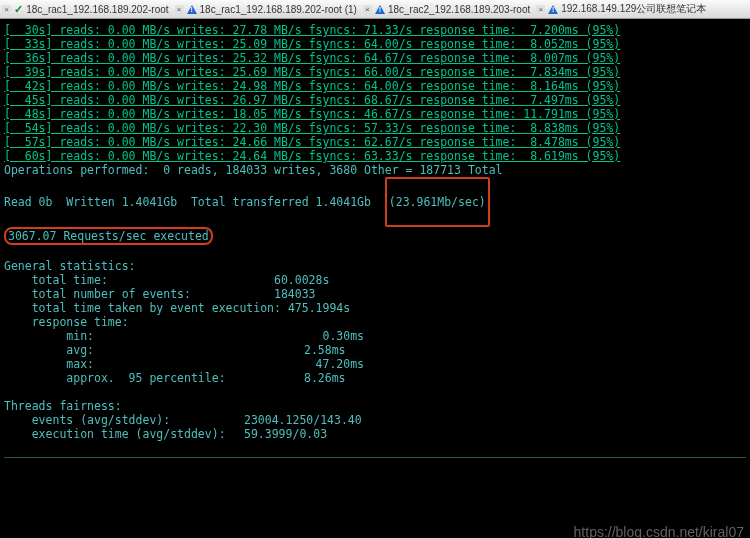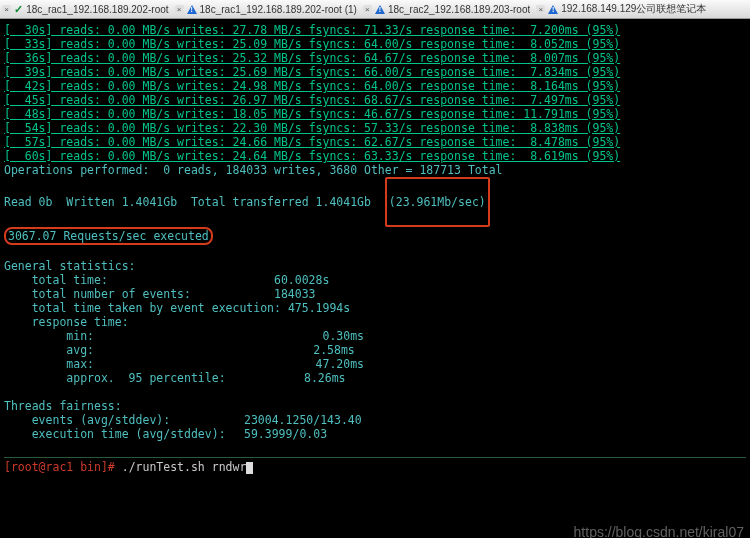--- a/index.html
+++ b/index.html
@@ -154,27 +154,26 @@
   <div class="line"><span class="cyan">Read 0b  Written 1.4041Gb  Total transferred 1.4041Gb  </span><span class="highlight-throughput">(23.961Mb/sec)</span></div>
   <div class="line"><span class="highlight-reqs">3067.07 Requests/sec executed</span></div>
   <div class="line">&nbsp;</div>
 
   <div class="line cyan">General statistics:</div>
   <div class="line cyan"><span class="pad" style="width:270px">    total time:</span><span>60.0028s</span></div>
   <div class="line cyan"><span class="pad" style="width:270px">    total number of events:</span><span>184033</span></div>
   <div class="line cyan"><span>    total time taken by event execution: </span><span>475.1994s</span></div>
   <div class="line cyan">    response time:</div>
   <div class="line cyan"><span class="pad" style="width:300px">         min:</span><span class="pad" style="width:60px;text-align:right">0.30ms</span></div>
-  <div class="line cyan"><span class="pad" style="width:300px">         avg:</span><span class="pad" style="width:60px;text-align:center">2.58ms</span></div>
+  <div class="line cyan"><span class="pad" style="width:300px">         avg:</span><span class="pad" style="width:60px;text-align:left">2.58ms</span></div>
   <div class="line cyan"><span class="pad" style="width:300px">         max:</span><span class="pad" style="width:60px;text-align:right">47.20ms</span></div>
   <div class="line cyan"><span class="pad" style="width:300px">         approx.  95 percentile:</span><span class="pad" style="width:60px;">8.26ms</span></div>
   <div class="line">&nbsp;</div>
 
   <div class="line cyan">Threads fairness:</div>
   <div class="line cyan"><span class="pad" style="width:240px">    events (avg/stddev):</span><span>23004.1250/143.40</span></div>
   <div class="line cyan"><span class="pad" style="width:240px">    execution time (avg/stddev):</span><span>59.3999/0.03</span></div>
   <div class="line">&nbsp;</div>
   <div class="hr"></div>
 
-  <div class="line"><span class="prompt-user">[root@rac1 bin]# </span><span class="prompt-text">./runTest.sh rndwr</span><span class="cursor"></span></div>
 
   <div class="watermark">https://blog.csdn.net/kiral07</div>
 </div>
 
 </body></html>

